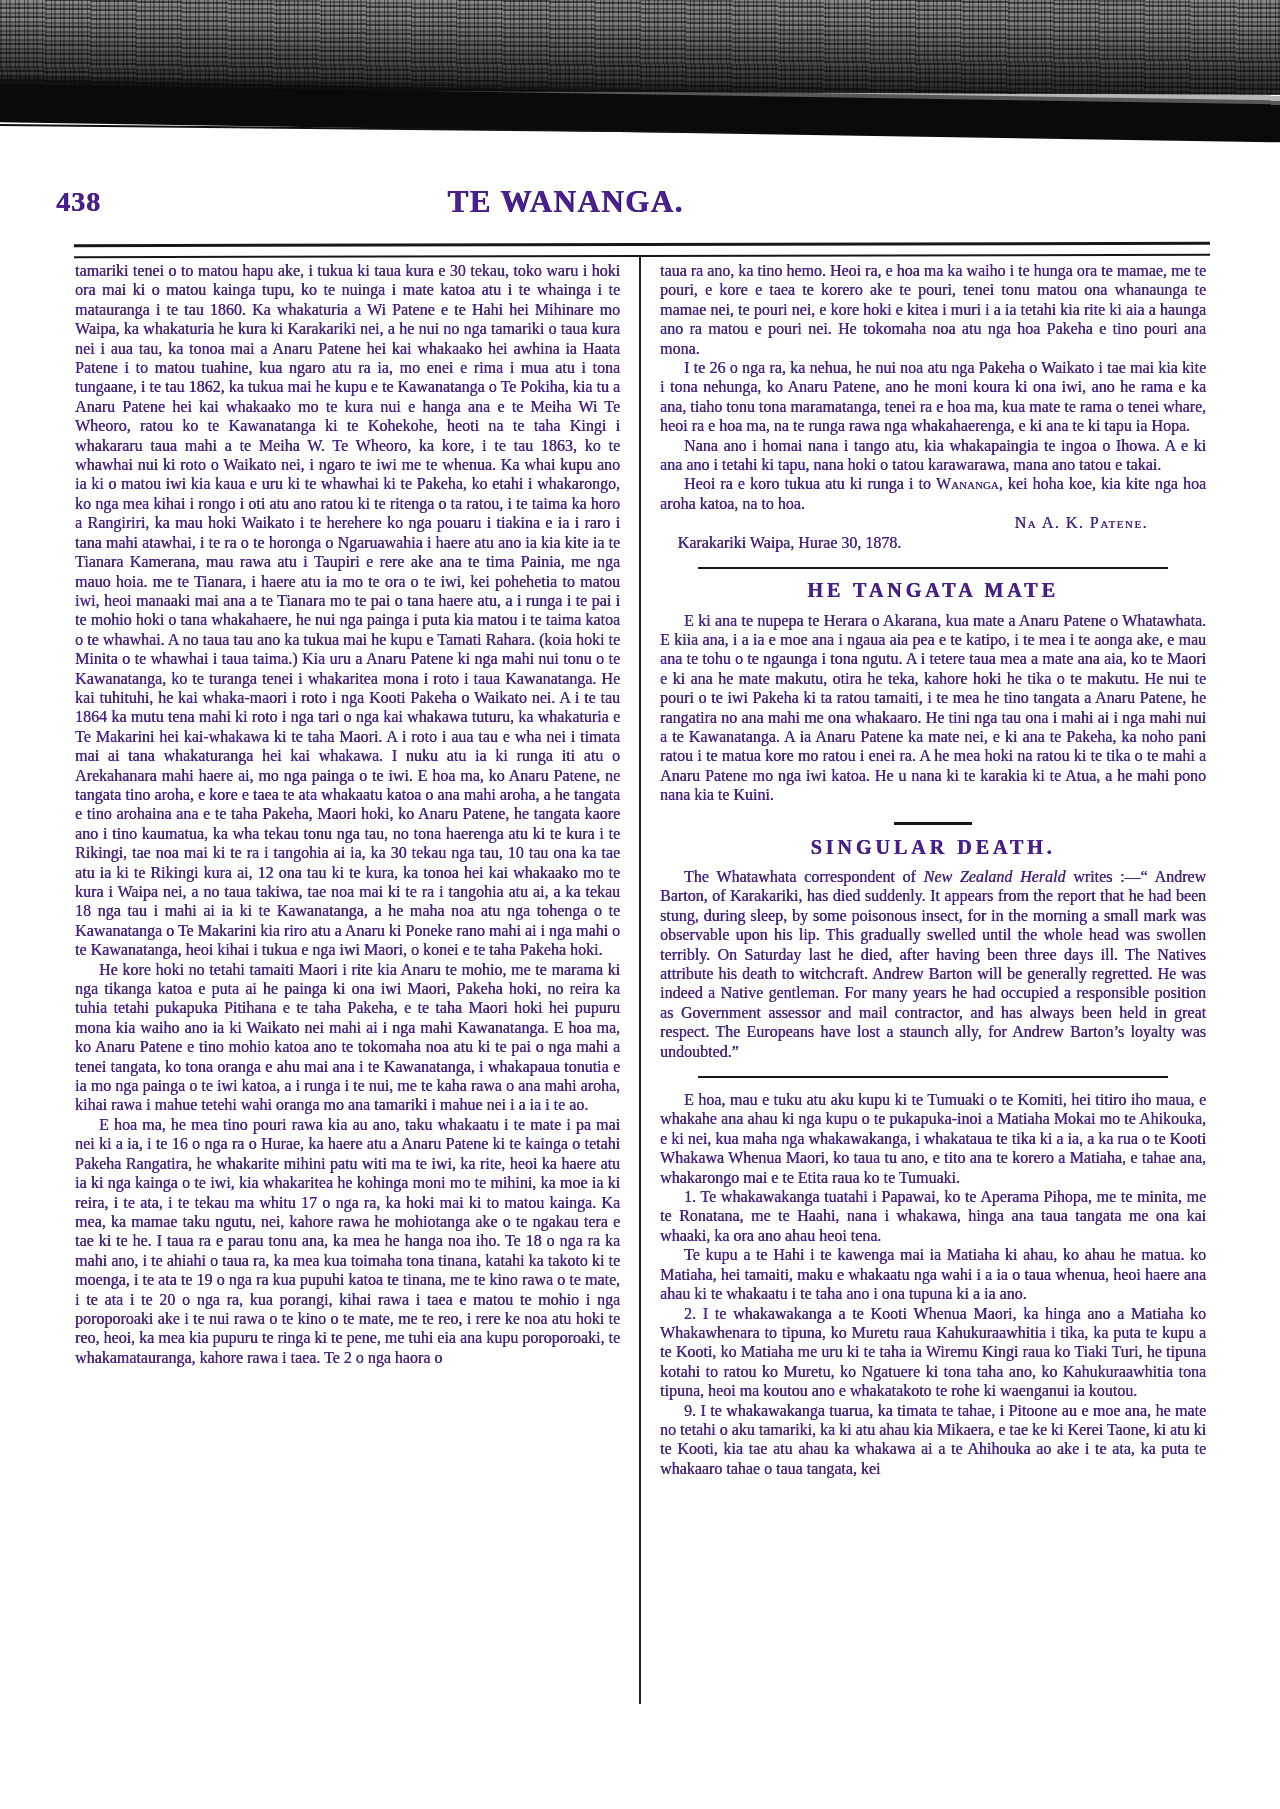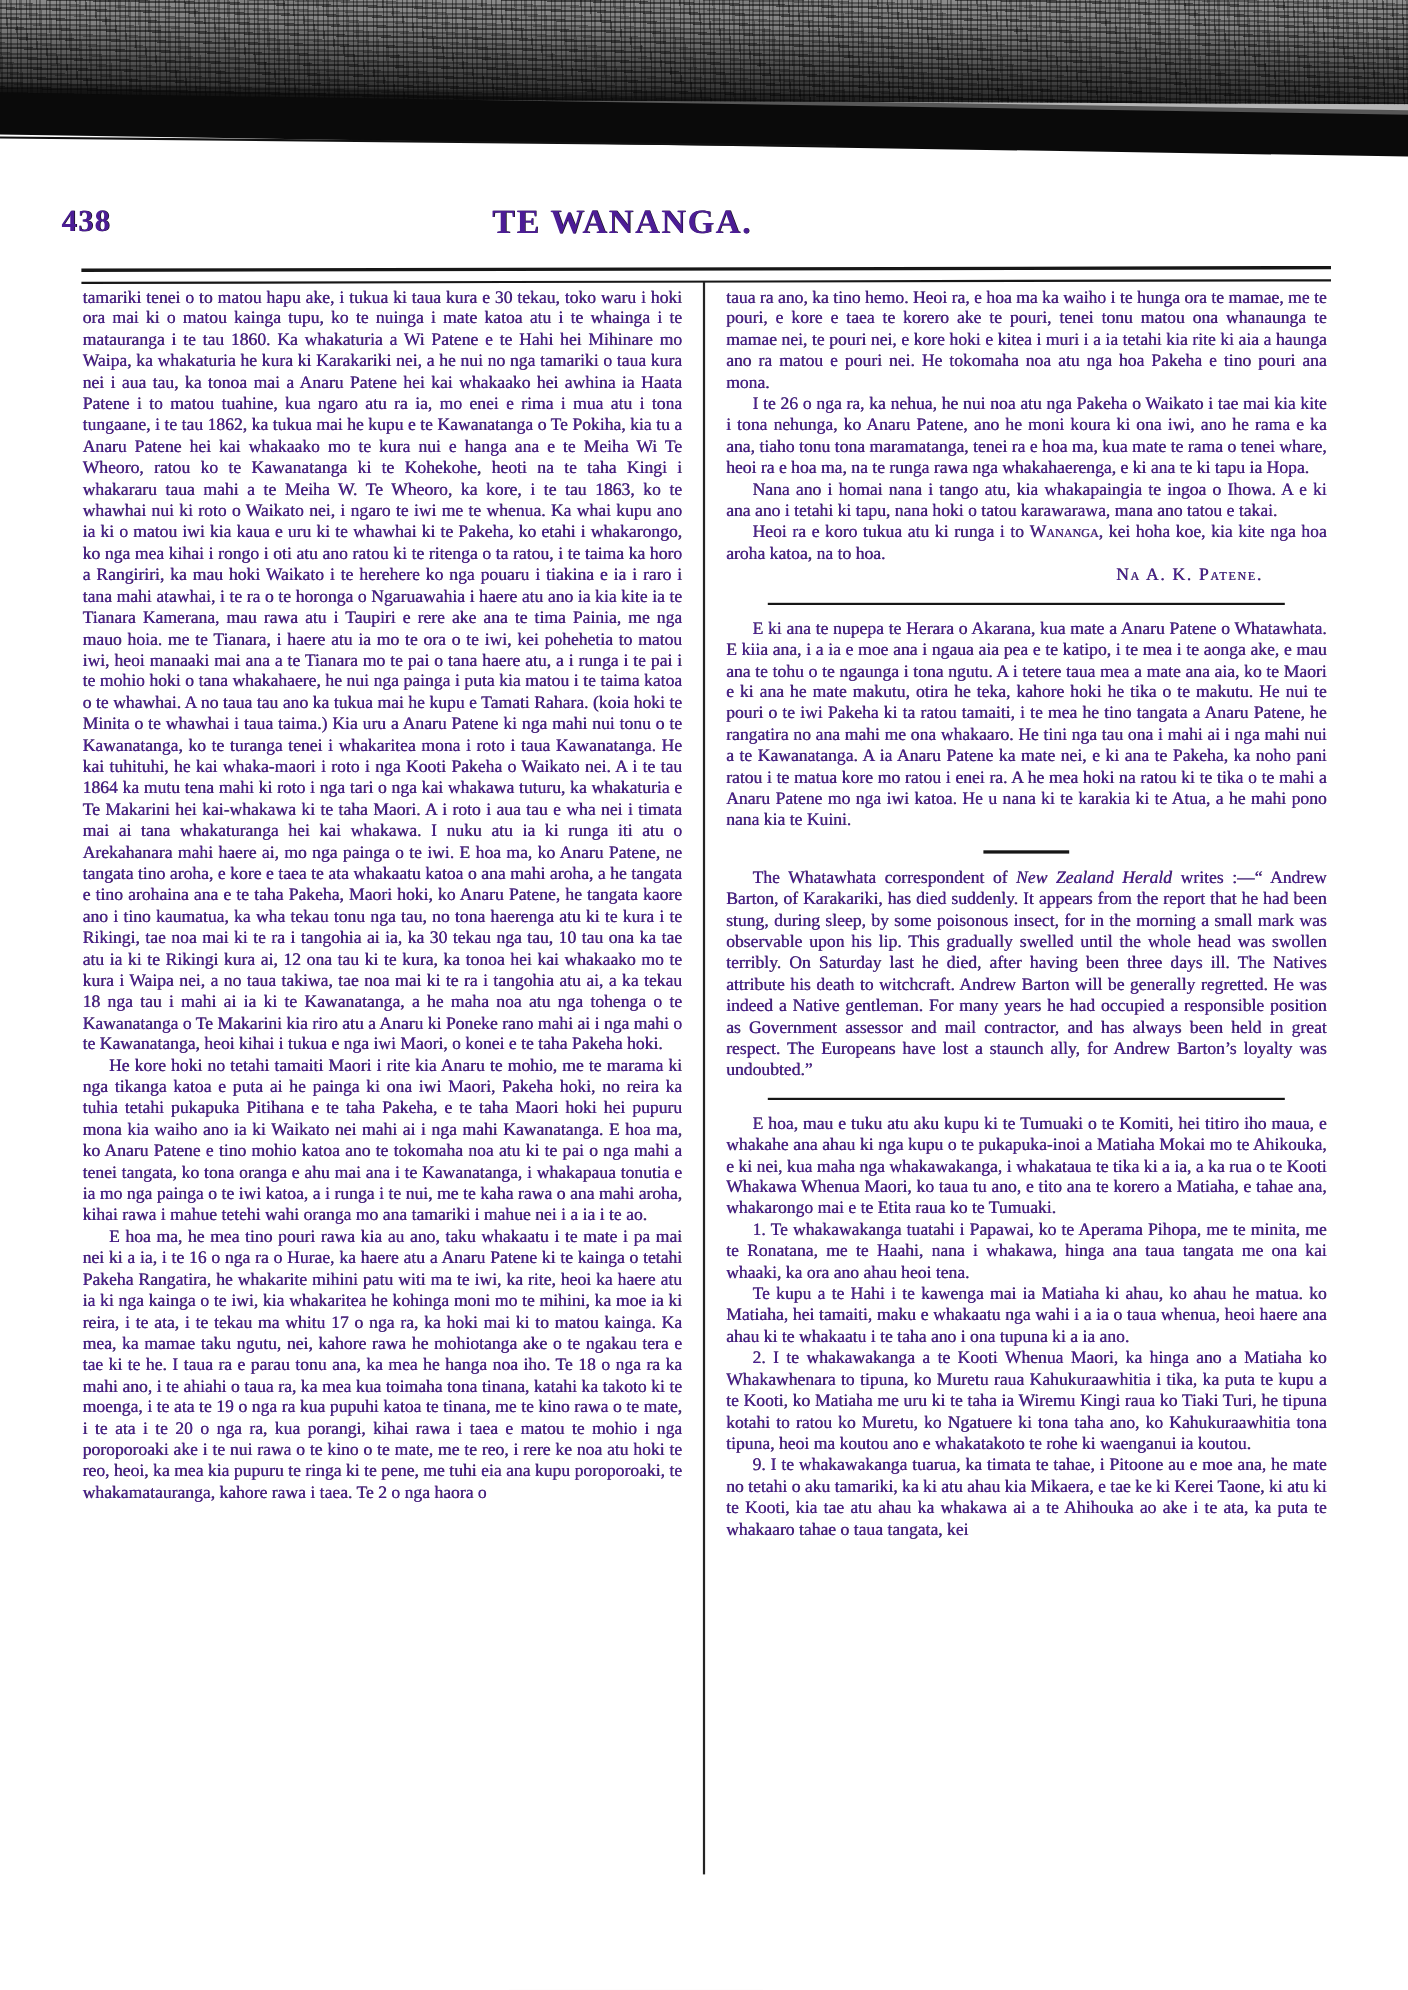--- a/index.html
+++ b/index.html
@@ -80,25 +80,28 @@
     <p class="body">He kore hoki no tetahi tamaiti Maori i rite kia Anaru te mohio, me te marama ki nga tikanga katoa e puta ai he painga ki ona iwi Maori, Pakeha hoki, no reira ka tuhia tetahi pukapuka Pitihana e te taha Pakeha, e te taha Maori hoki hei pupuru mona kia waiho ano ia ki Waikato nei mahi ai i nga mahi Kawanatanga. E hoa ma, ko Anaru Patene e tino mohio katoa ano te tokomaha noa atu ki te pai o nga mahi a tenei tangata, ko tona oranga e ahu mai ana i te Kawanatanga, i whakapaua tonutia e ia mo nga painga o te iwi katoa, a i runga i te nui, me te kaha rawa o ana mahi aroha, kihai rawa i mahue tetehi wahi oranga mo ana tamariki i mahue nei i a ia i te ao.</p>
     <p class="body">E hoa ma, he mea tino pouri rawa kia au ano, taku whakaatu i te mate i pa mai nei ki a ia, i te 16 o nga ra o Hurae, ka haere atu a Anaru Patene ki te kainga o tetahi Pakeha Rangatira, he whakarite mihini patu witi ma te iwi, ka rite, heoi ka haere atu ia ki nga kainga o te iwi, kia whakaritea he kohinga moni mo te mihini, ka moe ia ki reira, i te ata, i te tekau ma whitu 17 o nga ra, ka hoki mai ki to matou kainga. Ka mea, ka mamae taku ngutu, nei, kahore rawa he mohiotanga ake o te ngakau tera e tae ki te he. I taua ra e parau tonu ana, ka mea he hanga noa iho. Te 18 o nga ra ka mahi ano, i te ahiahi o taua ra, ka mea kua toimaha tona tinana, katahi ka takoto ki te moenga, i te ata te 19 o nga ra kua pupuhi katoa te tinana, me te kino rawa o te mate, i te ata i te 20 o nga ra, kua porangi, kihai rawa i taea e matou te mohio i nga poroporoaki ake i te nui rawa o te kino o te mate, me te reo, i rere ke noa atu hoki te reo, heoi, ka mea kia pupuru te ringa ki te pene, me tuhi eia ana kupu poroporoaki, te whakamatauranga, kahore rawa i taea.  Te 2 o nga haora o</p>
   </div>
 
   <div class="col col-right">
     <p class="body noindent">taua ra ano, ka tino hemo.  Heoi ra, e hoa ma ka waiho i te hunga ora te mamae, me te pouri, e kore e taea te korero ake te pouri, tenei tonu matou ona whanaunga te mamae nei, te pouri nei, e kore hoki e kitea i muri i a ia tetahi kia rite ki aia a haunga ano ra matou e pouri nei.  He tokomaha noa atu nga hoa Pakeha e tino pouri ana mona.</p>
     <p class="body">I te 26 o nga ra, ka nehua, he nui noa atu nga Pakeha o Waikato i tae mai kia kite i tona nehunga, ko Anaru Patene, ano he moni koura ki ona iwi, ano he rama e ka ana, tiaho tonu tona maramatanga, tenei ra e hoa ma, kua mate te rama o tenei whare, heoi ra e hoa ma, na te runga rawa nga whakahaerenga, e ki ana te ki tapu ia Hopa.</p>
     <p class="body">Nana ano i homai nana i tango atu, kia whakapaingia te ingoa o Ihowa.  A e ki ana ano i tetahi ki tapu, nana hoki o tatou karawarawa, mana ano tatou e takai.</p>
     <p class="body"><span>Heoi ra e koro tukua atu ki runga i to </span><span class="sc">Wananga</span><span>, kei hoha koe, kia kite nga hoa aroha katoa, na to hoa.</span></p>
     <p class="signature">Na A. K. Patene.</p>
+    <p class="dateline">Karakariki Waipa, Hurae 30, 1878.</p>
 
     <div class="section-rule-long"></div>
+    <h2 class="section-heading">HE TANGATA MATE</h2>
     <p class="body">E ki ana te nupepa te Herara o Akarana, kua mate a Anaru Patene o Whatawhata.  E kiia ana, i a ia e moe ana i ngaua aia pea e te katipo, i te mea i te aonga ake, e mau ana te tohu o te ngaunga i tona ngutu.  A i tetere taua mea a mate ana aia, ko te Maori e ki ana he mate makutu, otira he teka, kahore hoki he tika o te makutu.  He nui te pouri o te iwi Pakeha ki ta ratou tamaiti, i te mea he tino tangata a Anaru Patene, he rangatira no ana mahi me ona whakaaro. He tini nga tau ona i mahi ai i nga mahi nui a te Kawanatanga.  A ia Anaru Patene ka mate nei, e ki ana te Pakeha, ka noho pani ratou i te matua kore mo ratou i enei ra.  A he mea hoki na ratou ki te tika o te mahi a Anaru Patene mo nga iwi katoa.  He u nana ki te karakia ki te Atua, a he mahi pono nana kia te Kuini.</p>
 
     <div class="section-rule-short"></div>
+    <h2 class="section-heading">SINGULAR DEATH.</h2>
     <p class="body"><span>The Whatawhata correspondent of </span><span class="ital">New Zealand Herald</span><span> writes :—“ Andrew Barton, of Karakariki, has died suddenly. It appears from the report that he had been stung, during sleep, by some poisonous insect, for in the morning a small mark was observable upon his lip.  This gradually swelled until the whole head was swollen terribly.  On Saturday last he died, after having been three days ill.  The Natives attribute his death to witchcraft.  Andrew Barton will be generally regretted.  He was indeed a Native gentleman. For many years he had occupied a responsible position as Government assessor and mail contractor, and has always been held in great respect.  The Europeans have lost a staunch ally, for Andrew Barton’s loyalty was undoubted.”</span></p>
 
     <div class="section-rule-long"></div>
     <p class="body">E hoa, mau e tuku atu aku kupu ki te Tumuaki o te Komiti, hei titiro iho maua, e whakahe ana ahau ki nga kupu o te pukapuka-inoi a Matiaha Mokai mo te Ahikouka, e ki nei, kua maha nga whakawakanga, i whakataua te tika ki a ia, a ka rua o te Kooti Whakawa Whenua Maori, ko taua tu ano, e tito ana te korero a Matiaha, e tahae ana, whakarongo mai e te Etita raua ko te Tumuaki.</p>
     <p class="body">1. Te whakawakanga tuatahi i Papawai, ko te Aperama Pihopa, me te minita, me te Ronatana, me te Haahi, nana i whakawa, hinga ana taua tangata me ona kai whaaki, ka ora ano ahau heoi tena.</p>
     <p class="body">Te kupu a te Hahi i te kawenga mai ia Matiaha ki ahau, ko ahau he matua. ko Matiaha, hei tamaiti, maku e whakaatu nga wahi i a ia o taua whenua, heoi haere ana ahau ki te whakaatu i te taha ano i ona tupuna ki a ia ano.</p>
     <p class="body">2. I te whakawakanga a te Kooti Whenua Maori, ka hinga ano a Matiaha ko Whakawhenara to tipuna, ko Muretu raua Kahukuraawhitia i tika, ka puta te kupu a te Kooti, ko Matiaha me uru ki te taha ia Wiremu Kingi raua ko Tiaki Turi, he tipuna kotahi to ratou ko Muretu, ko Ngatuere ki tona taha ano, ko Kahukuraawhitia tona tipuna, heoi ma koutou ano e whakatakoto te rohe ki waenganui ia koutou.</p>
     <p class="body">9. I te whakawakanga tuarua, ka timata te tahae, i Pitoone au e moe ana, he mate no tetahi o aku tamariki, ka ki atu ahau kia Mikaera, e tae ke ki Kerei Taone, ki atu ki te Kooti, kia tae atu ahau ka whakawa ai a te Ahihouka ao ake i te ata, ka puta te whakaaro tahae o taua tangata, kei</p>
   </div>
 

